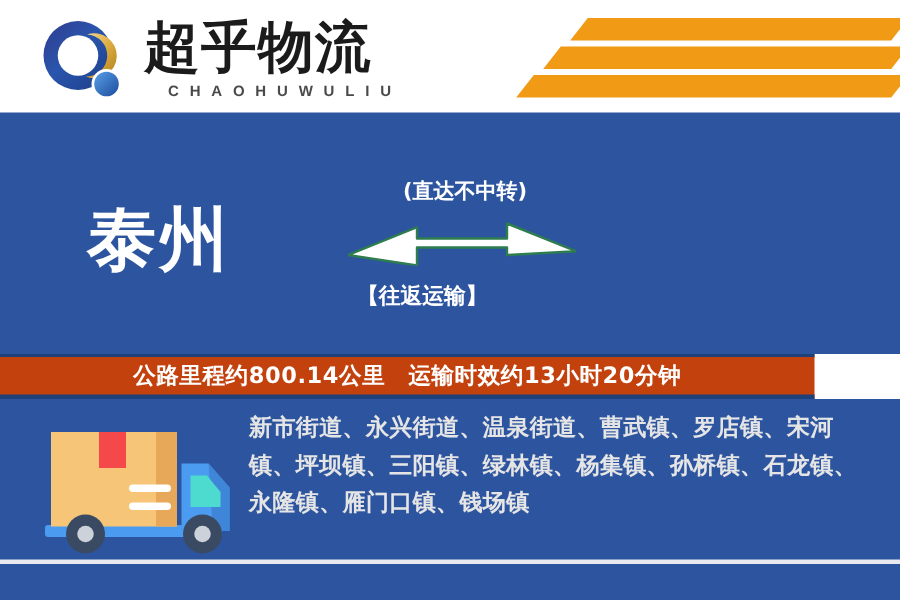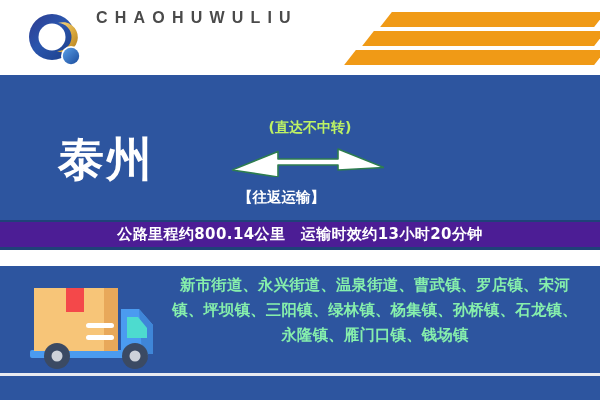--- a/index.html
+++ b/index.html
@@ -40,27 +40,28 @@
     font-family: "DejaVu Sans", "Liberation Sans", sans-serif;
     font-size: 37px;
     font-weight: 700;
     letter-spacing: 1px;
     color: #1b1b1b;
     line-height: 44px;
     white-space: nowrap;
   }
   #brand-en {
     font-family: "Liberation Sans", sans-serif;
-    font-size: 16px;
+    font-size: 10px;
     font-weight: 700;
     letter-spacing: 7.2px;
     color: #4a4a4a;
     line-height: 14px;
     margin-top: 1px;
     white-space: nowrap;
+    margin-left: 16px;
   }
   .stripe {
     position: absolute;
     height: 15px;
     background: #f09a16;
   }
   #stripe1 {
     left: 386px; top: 12px; width: 214px;
     transform: skewX(-38deg);
   }
@@ -95,21 +96,21 @@
   #city-dest  { left: 390px; top: 56px; }
 
   #direct-note {
     position: absolute;
     left: 240px; top: 44px;
     width: 140px;
     text-align: center;
     font-family: "DejaVu Sans", "Liberation Sans", sans-serif;
     font-size: 14px;
     font-weight: 700;
-    color: #bef264;
+    color: #ffffff;
     white-space: nowrap;
   }
   #arrow-wrap {
     position: absolute;
     left: 232px; top: 68px;
     width: 152px; height: 34px;
   }
   #roundtrip-note {
     position: absolute;
     left: 238px; top: 113px;
@@ -118,23 +119,23 @@
     font-family: "DejaVu Sans", "Liberation Sans", sans-serif;
     font-size: 14.5px;
     font-weight: 700;
     color: #ffffff;
     white-space: nowrap;
   }
 
   
   #summary-bar {
     position: absolute;
-    left: 0; top: 220px;
-    width: 600px; height: 30px;
-    background: #4c1d95;
+    left: 0; top: 236px;
+    width: 543px; height: 30px;
+    background: #c2410c;
     border-top: 2px solid #1f4179;
     border-bottom: 3px solid #1f4179;
     box-sizing: border-box;
     display: flex;
     align-items: center;
     justify-content: center;
   }
   #summary-text {
     font-family: "DejaVu Sans", "Liberation Sans", sans-serif;
     font-size: 15px;
@@ -157,23 +158,23 @@
     width: 140px; height: 98px;
   }
   #coverage-text {
     position: absolute;
     left: 166px; top: 7px;
     width: 418px;
     font-family: "DejaVu Sans", "Liberation Sans", sans-serif;
     font-size: 15.4px;
     font-weight: 700;
     line-height: 25px;
-    color: #86efac;
+    color: #e5e5e5;
     letter-spacing: 0.2px;
-    text-align: center;
+    text-align: left;
   }
   #bottom-rule {
     position: absolute;
     left: 0; top: 373px;
     width: 600px; height: 3px;
     background: #e8eaf0;
   }
 </style>
 </head>
 <body>
@@ -202,20 +203,21 @@
         </defs>
         <circle cx="26" cy="25" r="23" fill="url(#ringGrad)"></circle>
         <circle cx="26" cy="25" r="13.5" fill="#ffffff"></circle>
         <path d="M32 11 A15 15 0 1 1 31 39 A12.5 12.5 0 0 0 32 11 Z" fill="url(#moonGrad)"></path>
         <circle cx="45" cy="44" r="10" fill="#ffffff"></circle>
         <circle cx="45" cy="44" r="8.2" fill="url(#dotGrad)"></circle>
       </svg>
     </div>
 
     <div id="brand-text">
+      <div id="brand-cn">超乎物流</div>
       <div id="brand-en">CHAOHUWULIU</div>
     </div>
 
     <div class="stripe" id="stripe1"></div>
     <div class="stripe" id="stripe2"></div>
     <div class="stripe" id="stripe3"></div>
   </div>
 
   <div id="route">
 

